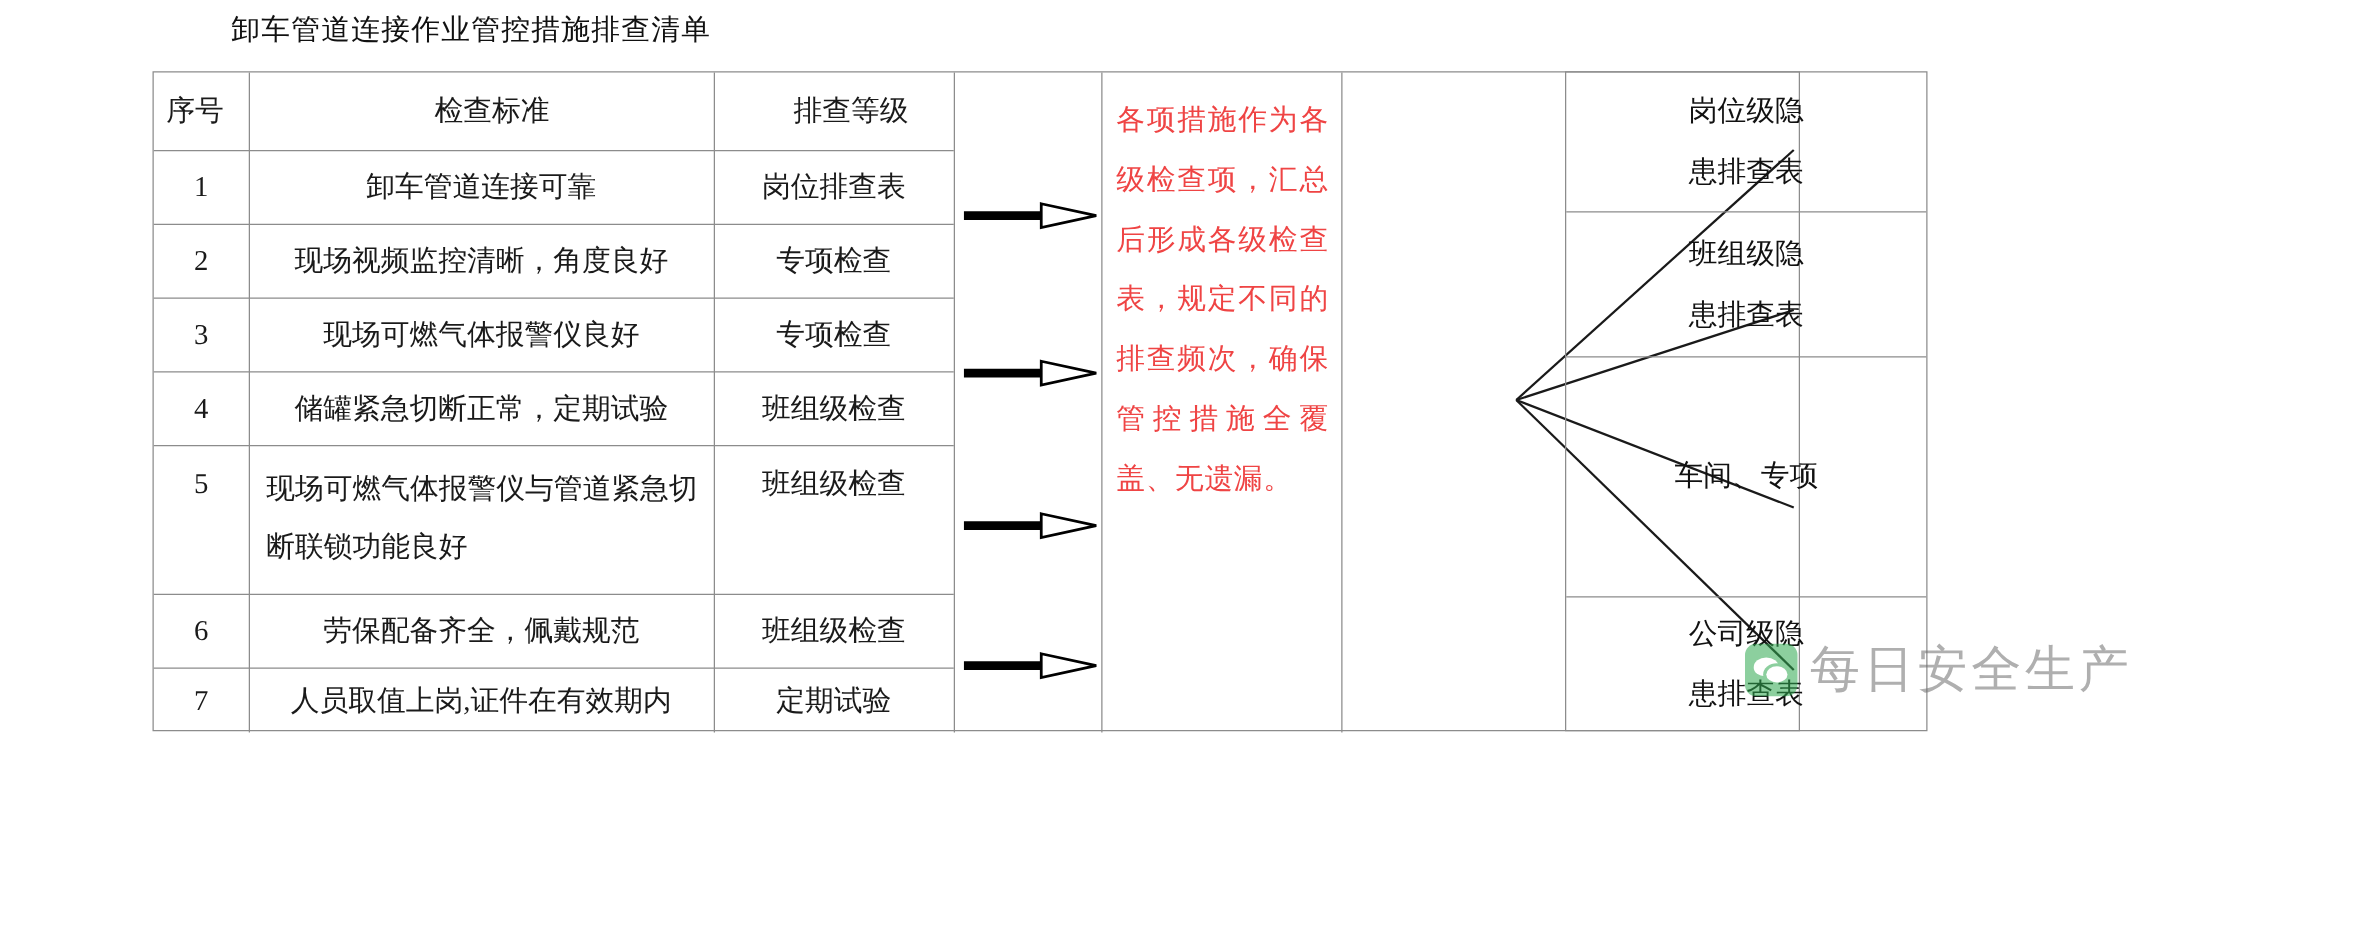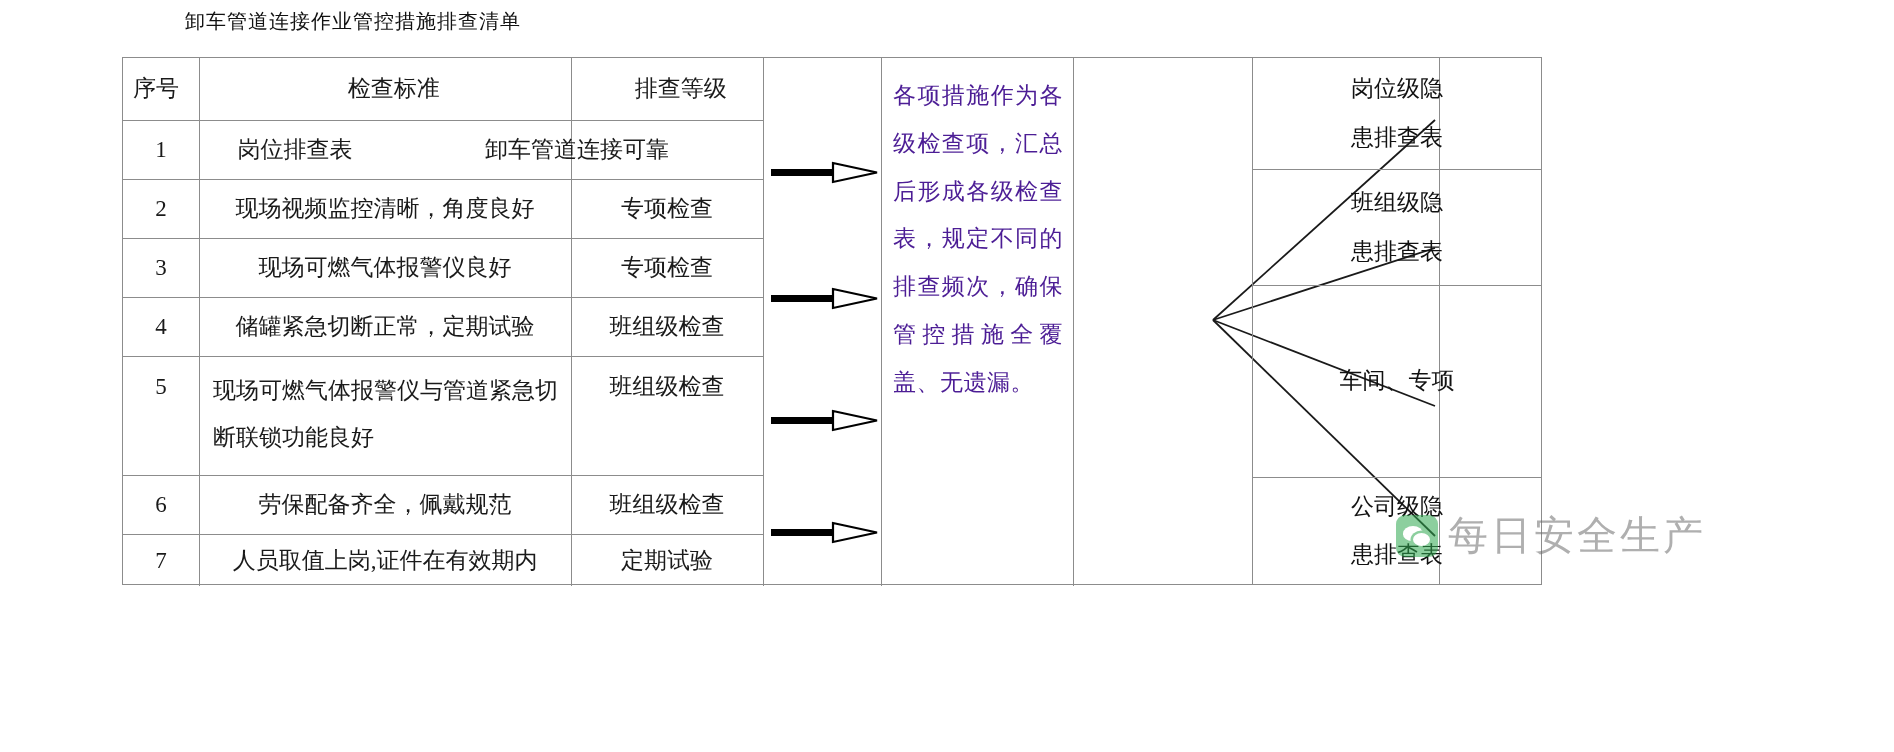--- a/index.html
+++ b/index.html
@@ -14,21 +14,21 @@
     overflow: hidden;
   }
 
   #canvas { position: relative; width: 1894px; height: 752px; }
 
   
   .doc-title {
     position: absolute;
     left: 185px;
     top: 8px;
-    font-size: 20px;
+    font-size: 23px;
     letter-spacing: 1px;
     white-space: nowrap;
     color: #111;
   }
 
   
   .frame {
     position: absolute;
     left: 122px;
     top: 57px;
@@ -111,21 +111,21 @@
     height: 528px;
     padding: 14px 10px 8px 12px;
   }
   .centerblock p {
     margin: 0;
     font-size: 23px;
     line-height: 2.08;
     text-align: justify;
     text-align-last: left;
     letter-spacing: 0.5px;
-    color: #4c1d95;
+    color: #ef4444;
   }
 
   
   .fancol { position: absolute; left: 950px; top: 0; width: 368px; height: 528px; }
   .fan-svg { position: absolute; left: 0; top: 0; }
 
   
   .rightstack {
     position: absolute;
     left: 1252px;
@@ -213,22 +213,22 @@
     <div class="tbl">
 
       <div class="trow r0">
         <div class="tc idx">序号</div>
         <div class="tc std">检查标准</div>
         <div class="tc lvl">排查等级</div>
       </div>
 
       <div class="trow r1">
         <div class="tc idx">1</div>
+        <div class="tc std">卸车管道连接可靠</div>
         <div class="tc lvl">岗位排查表</div>
-        <div class="tc std">卸车管道连接可靠</div>
       </div>
 
       <div class="trow r2">
         <div class="tc idx">2</div>
         <div class="tc std">现场视频监控清晰，角度良好</div>
         <div class="tc lvl">专项检查</div>
       </div>
 
       <div class="trow r3">
         <div class="tc idx">3</div>

